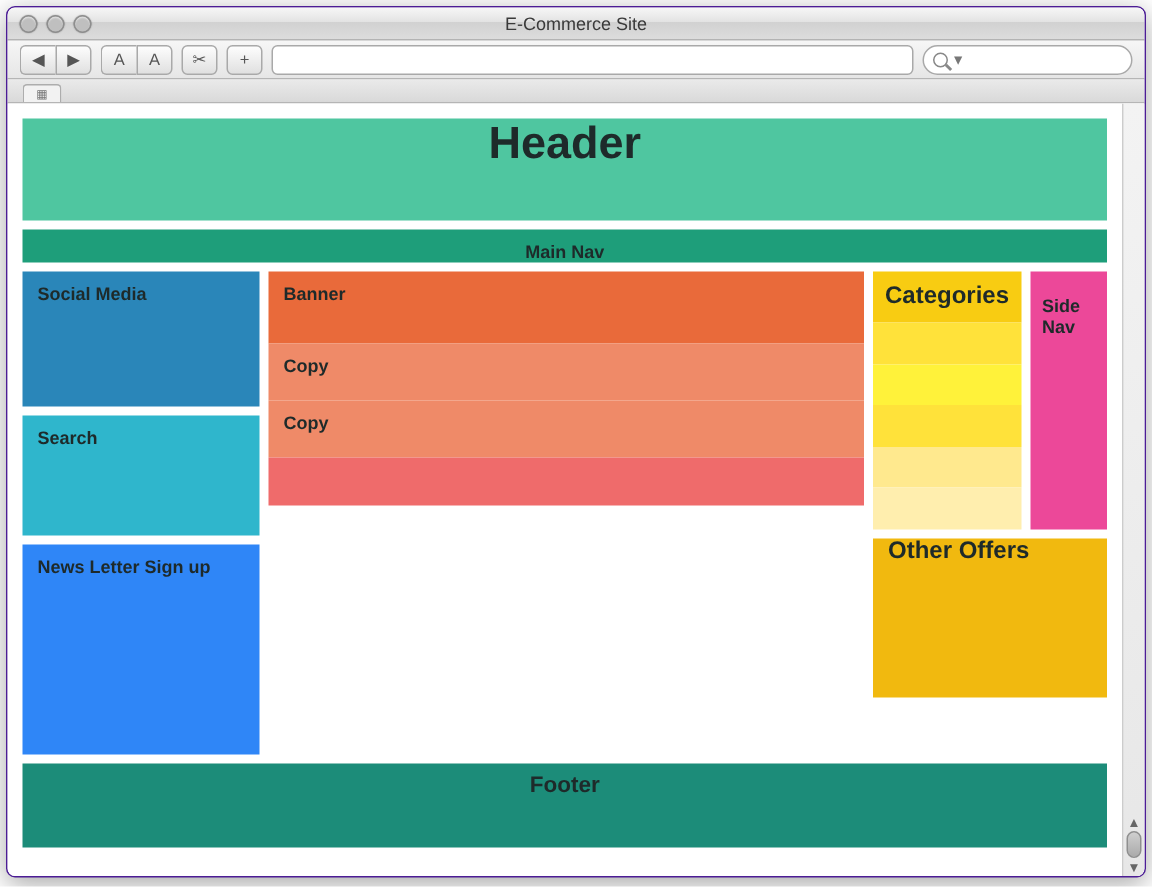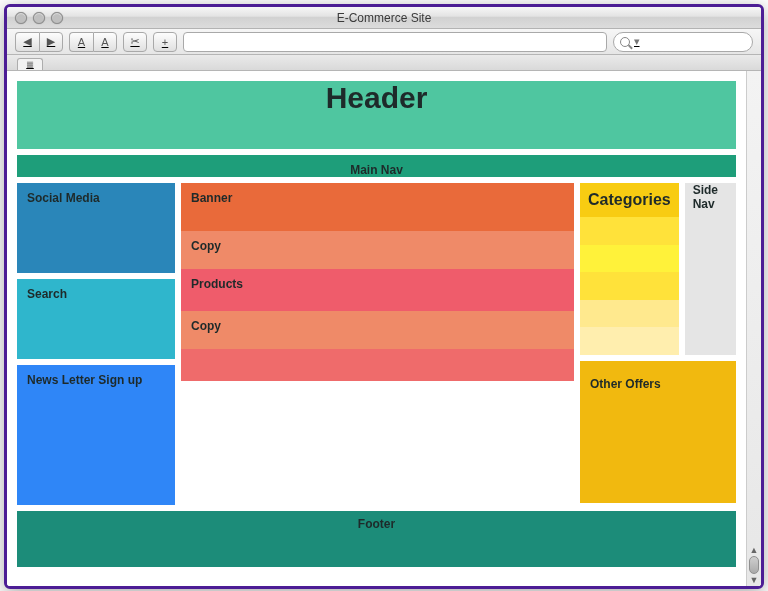--- a/index.html
+++ b/index.html
@@ -7,26 +7,25 @@
     font-family: "Lucida Grande", "Helvetica Neue", Arial, sans-serif;
     background: #fff;
     width: 768px;
     height: 591px;
     overflow: hidden;
   }
   
   .window {
     width: 760px;
     margin: 4px auto 0 auto;
-    border: 3px solid #4c1d95;
+    border: 1px solid #4c1d95;
     border-radius: 6px;
     background: #fff;
     box-shadow: 0 4px 18px rgba(0,0,0,0.35);
     overflow: hidden;
-    text-decoration: underline;
   }
   .titlebar {
     height: 22px;
     background: linear-gradient(#f7f7f7,#e3e3e3 45%,#d1d1d1 46%,#dcdcdc);
     border-bottom: 1px solid #b3b3b3;
     display: flex;
     align-items: center;
     position: relative;
     font-size: 12px;
     color: #4a4a4a;
@@ -156,24 +155,24 @@
   .right-top { display:flex; gap:6px; height: 172px; }
   .cat-col { flex:1; display:flex; flex-direction:column; }
   .cat-head { background:#f8cc12; padding:8px 8px; font-size:16px; font-weight:600; }
   .cat-body { flex:1; display:flex; flex-direction:column; }
   .cat-body div { flex:1; }
   .c1 { background:#ffe23a; }
   .c2 { background:#fff23a; }
   .c3 { background:#ffe23a; }
   .c4 { background:#ffe98e; }
   .c5 { background:#ffeeae; }
-  .sidenav { flex:1; background:#e5e5e5; padding:0 8px; font-size:12px; font-weight:600; }
-  .offers { background:#f1b90f; height:142px; padding:16px 10px; font-size:12px; font-weight:600; }
-
-  .footer { background:#1c8c79; height:56px; display:flex; align-items:flex-start; justify-content:center; padding-top:6px; font-size:12px; font-weight:600; }
+  .sidenav { flex:1; background:#ec4899; padding:16px 8px; font-size:12px; font-weight:600; }
+  .offers { background:#f1b90f; height:106px; padding:0 10px; font-size:16px; font-weight:600; }
+
+  .footer { background:#1c8c79; height:56px; display:flex; align-items:flex-start; justify-content:center; padding-top:6px; font-size:15px; font-weight:600; }
 </style>
 </head>
 <body>
 
 <div class="window">
 
   <div class="titlebar">
     <div class="traffic">
       <div class="dot red"></div>
       <div class="dot yellow"></div>
@@ -242,23 +241,20 @@
             <span>News Letter Sign up</span>
           </div>
         </div>
 
         <div class="col-center">
           <div class="center-row row-banner">
             <span>Banner</span>
           </div>
           <div class="center-row row-copy1">
             <span>Copy</span>
-          </div>
-          <div class="center-row row-products">
-            <span>Products</span>
           </div>
           <div class="center-row row-copy2">
             <span>Copy</span>
           </div>
           <div class="center-gap"></div>
         </div>
 
         <div class="col-right">
           <div class="right-top">
             <div class="cat-col">

